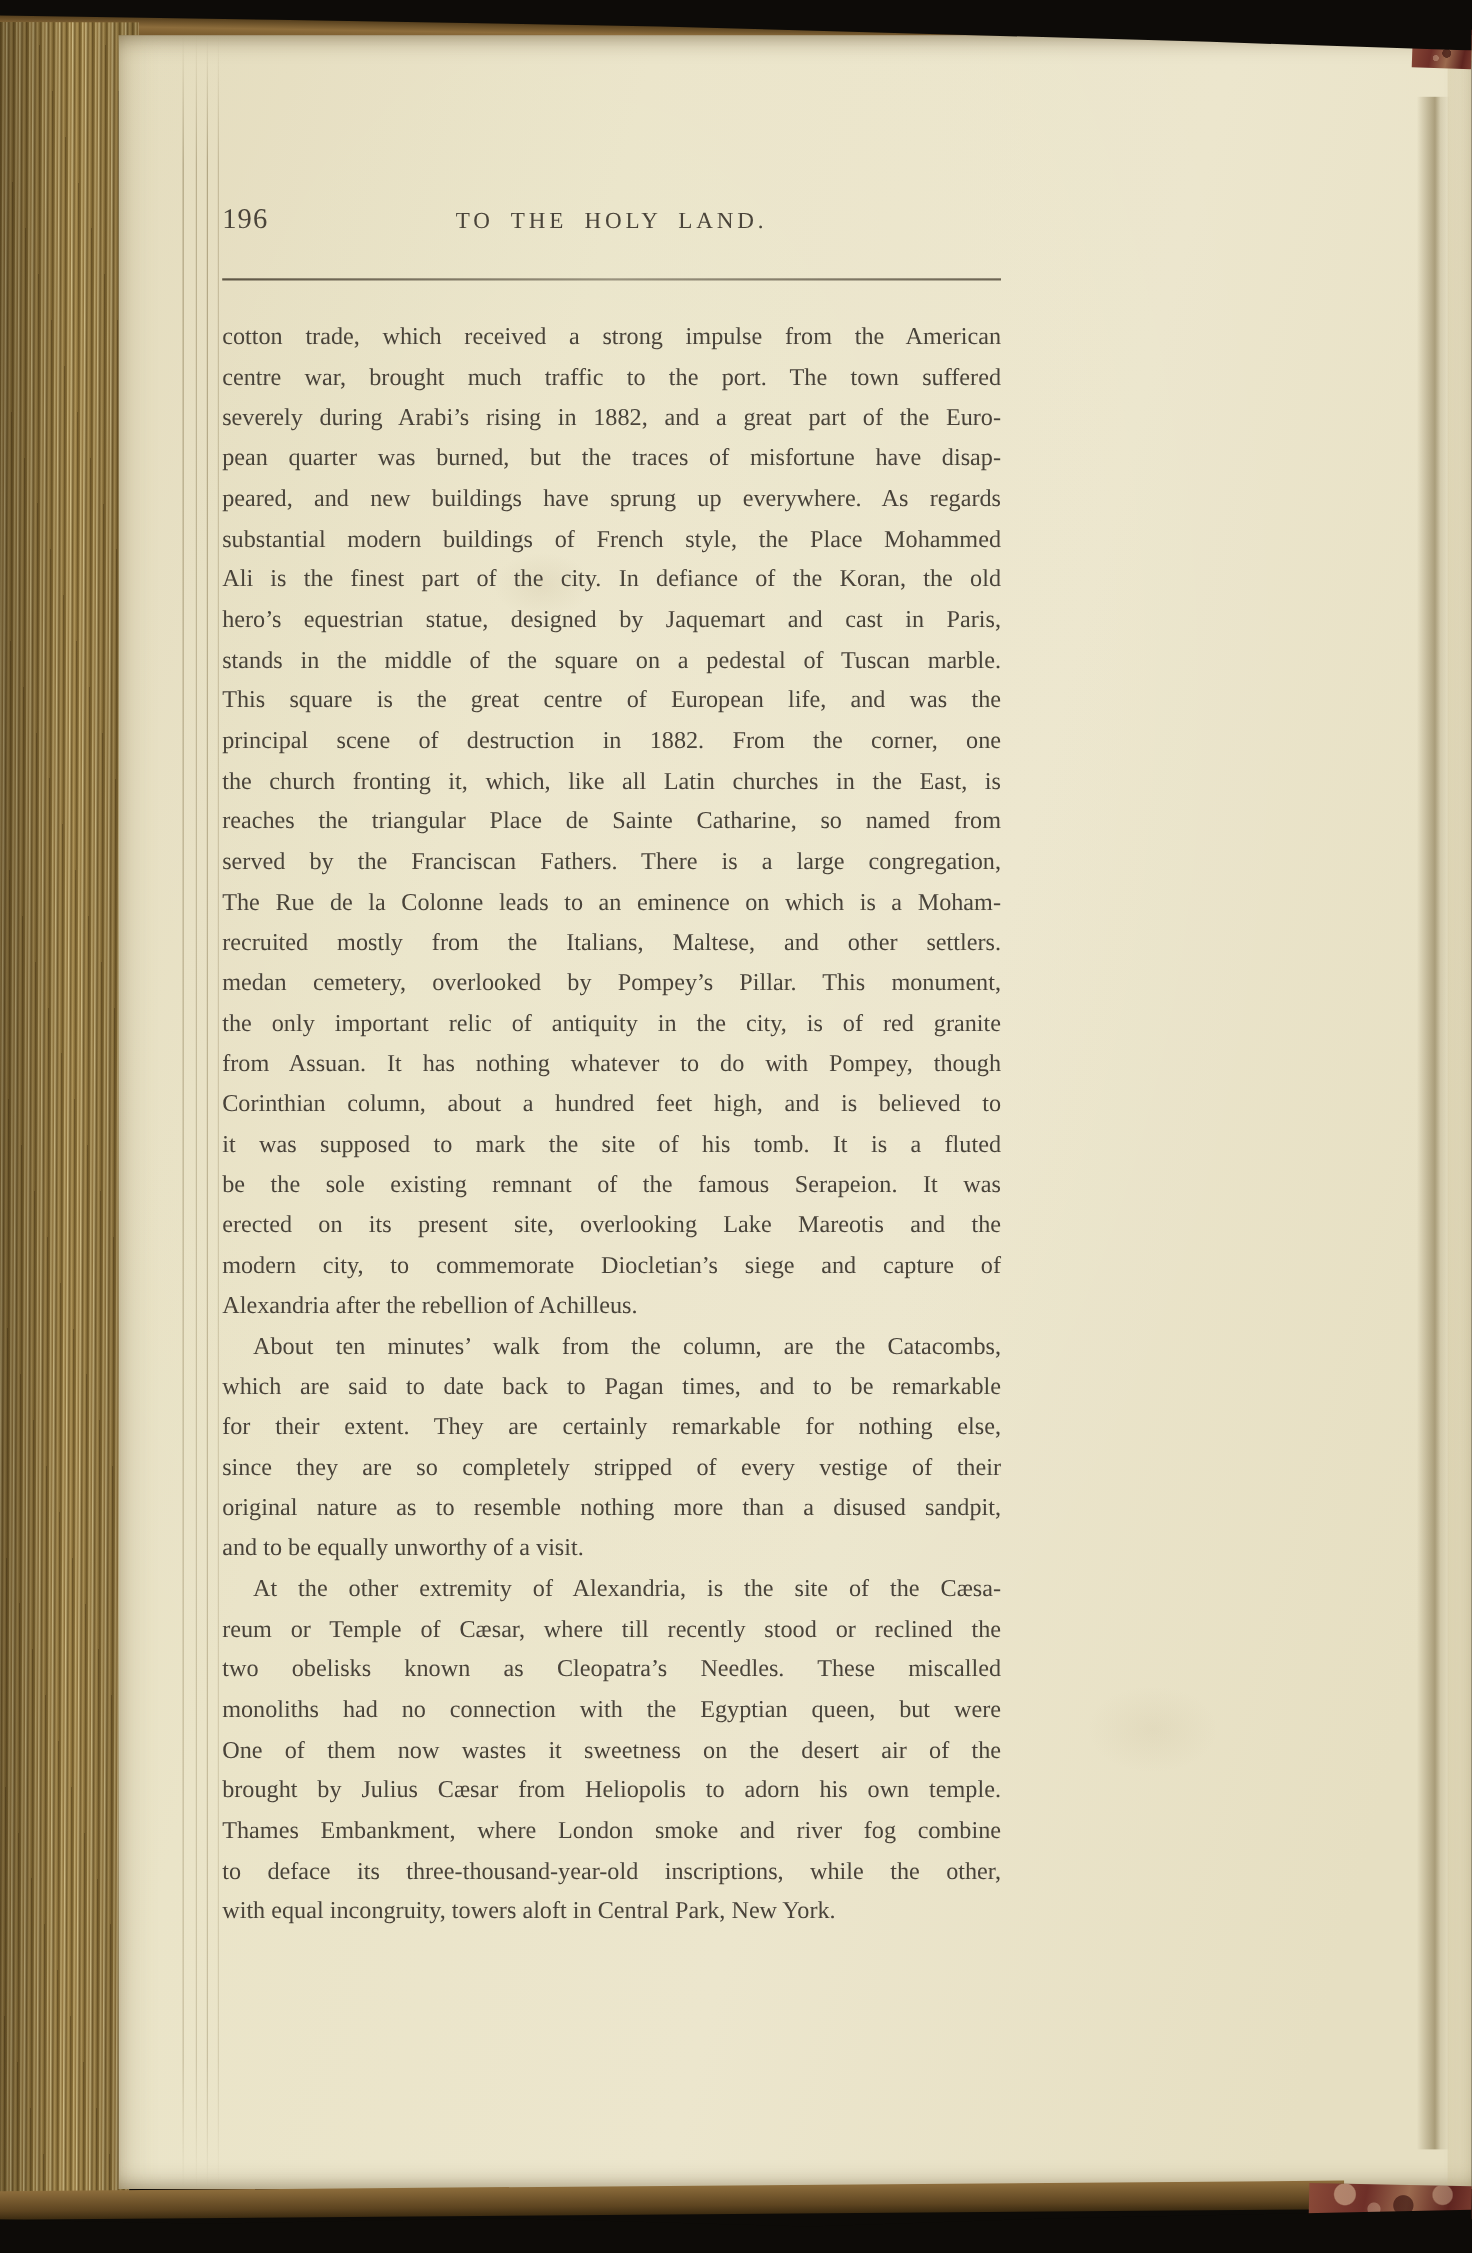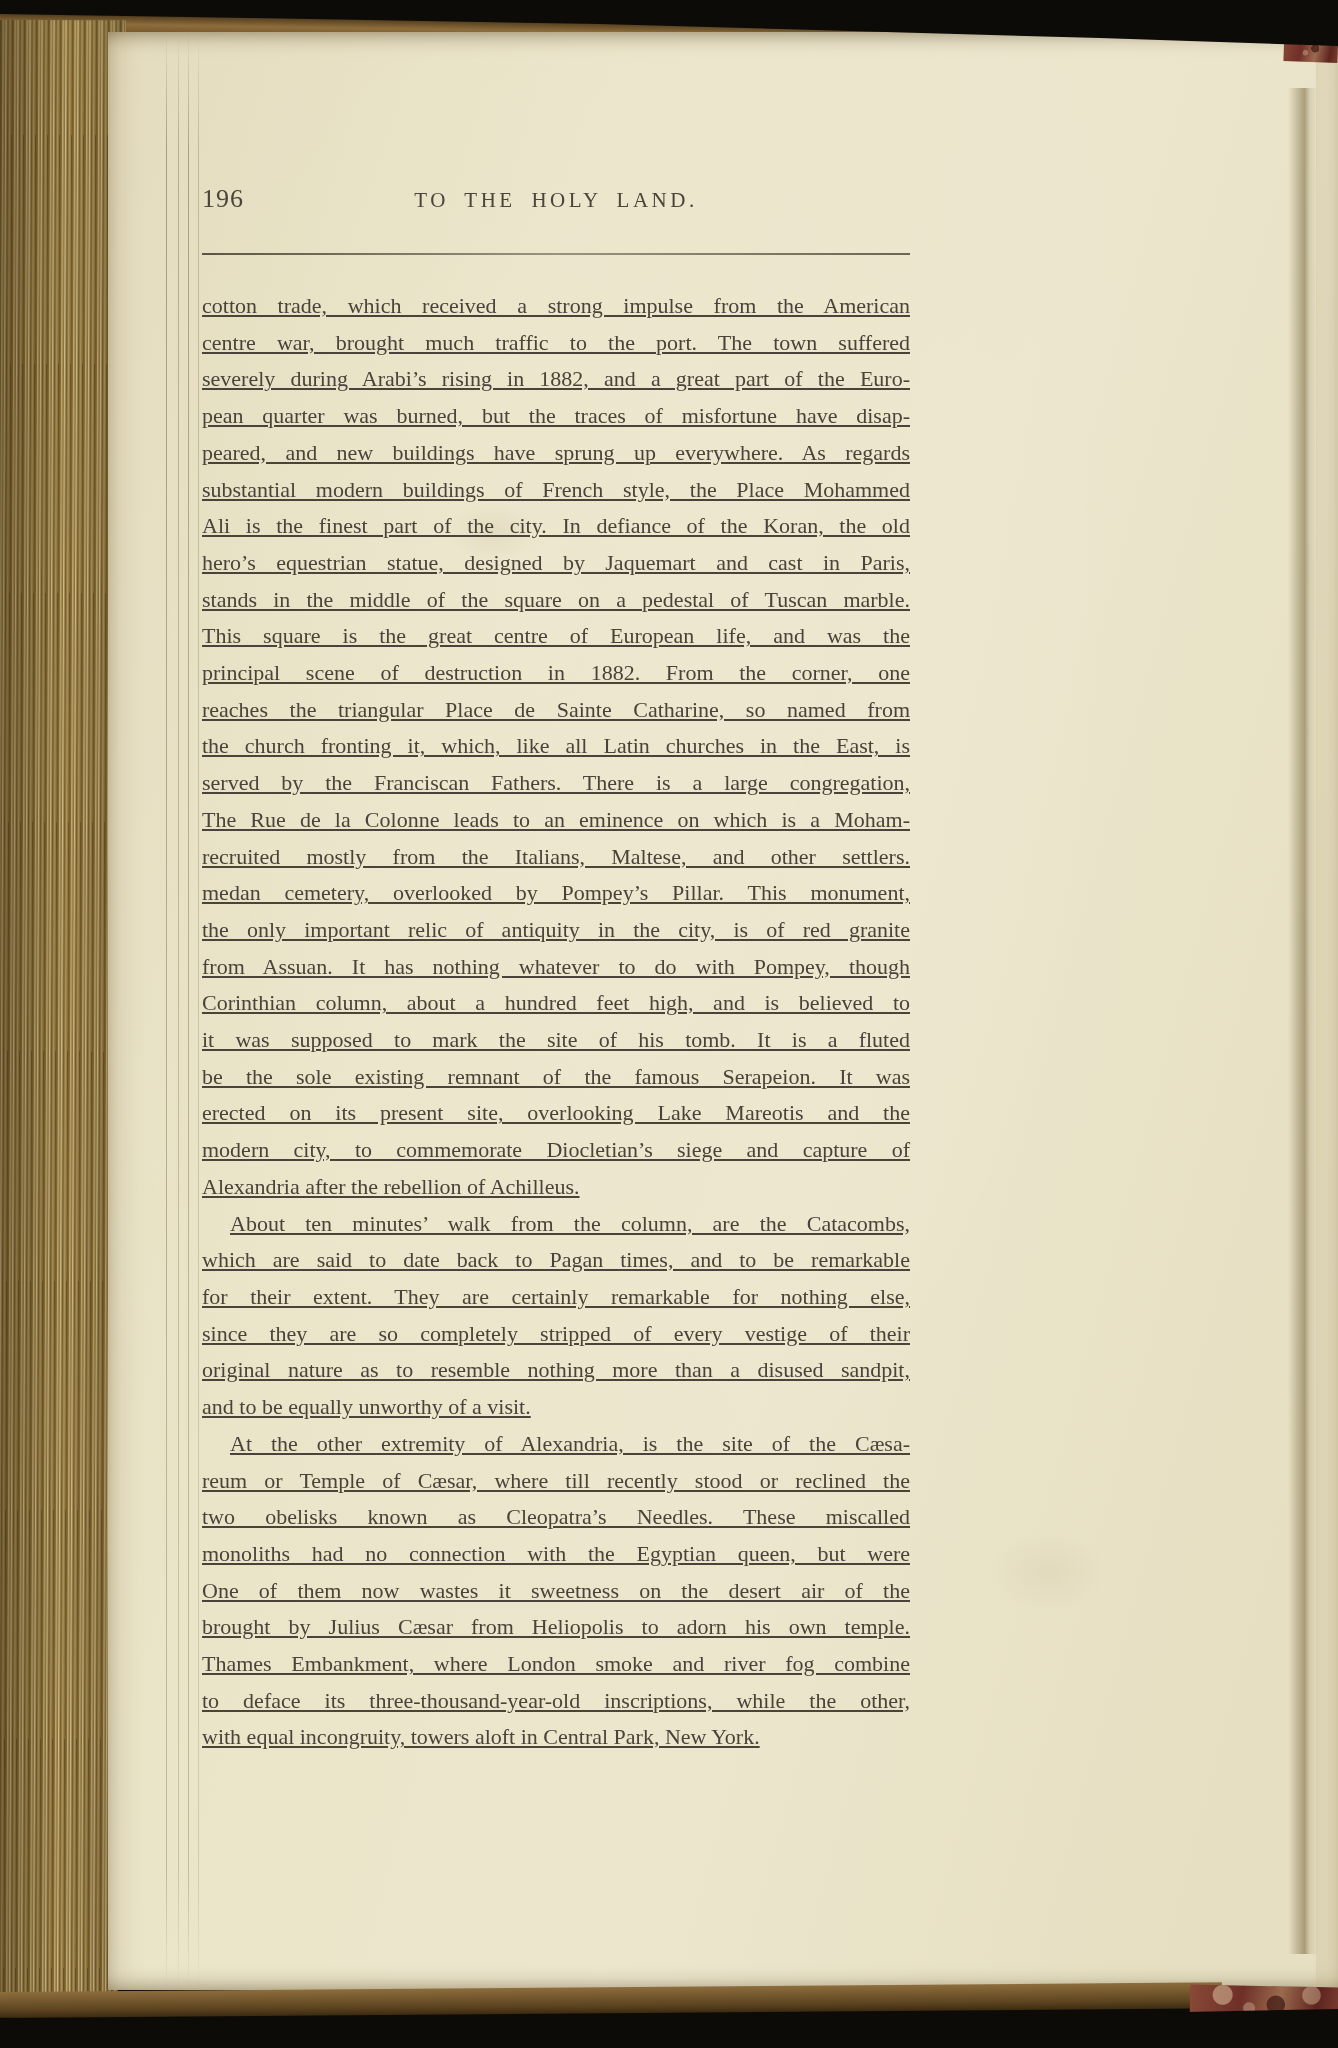--- a/index.html
+++ b/index.html
@@ -84,21 +84,20 @@
     font-size:21px;letter-spacing:3.5px;word-spacing:7px;color:#4a443a;
   }
   .rule{
     position:absolute;left:94px;top:221px;width:708px;height:1.5px;
     background:linear-gradient(90deg,rgba(86,78,62,0.95),rgba(86,78,62,0.55) 50%,rgba(86,78,62,0.85));
   }
   .body-text{
     position:absolute;left:94px;top:256px;width:708px;
     font-size:22px;line-height:36.7px;color:#49433a;
     text-rendering:optimizeLegibility;
-    text-decoration:underline;
   }
   .line{text-align:justify;text-align-last:justify;white-space:normal;}
   .line.last{text-align-last:left;}
   .line.indent{text-indent:28px;}
   .stain{position:absolute;border-radius:50%;pointer-events:none;}
   .stain.s1{left:340px;top:470px;width:90px;height:60px;background:radial-gradient(ellipse,rgba(150,130,85,0.10),transparent 70%);}
   .stain.s2{left:880px;top:1500px;width:120px;height:80px;background:radial-gradient(ellipse,rgba(150,130,85,0.08),transparent 70%);}
 </style>
 </head>
 <body>
@@ -128,22 +127,22 @@
           <div class="line">centre war, brought much traffic to the port. The town suffered</div>
           <div class="line">severely during Arabi’s rising in 1882, and a great part of the Euro-</div>
           <div class="line">pean quarter was burned, but the traces of misfortune have disap-</div>
           <div class="line">peared, and new buildings have sprung up everywhere. As regards</div>
           <div class="line">substantial modern buildings of French style, the Place Mohammed</div>
           <div class="line">Ali is the finest part of the city. In defiance of the Koran, the old</div>
           <div class="line">hero’s equestrian statue, designed by Jaquemart and cast in Paris,</div>
           <div class="line">stands in the middle of the square on a pedestal of Tuscan marble.</div>
           <div class="line">This square is the great centre of European life, and was the</div>
           <div class="line">principal scene of destruction in 1882. From the corner, one</div>
+          <div class="line">the church fronting it, which, like all Latin churches in the East, is</div>
           <div class="line">reaches the triangular Place de Sainte Catharine, so named from</div>
-          <div class="line">the church fronting it, which, like all Latin churches in the East, is</div>
           <div class="line">served by the Franciscan Fathers. There is a large congregation,</div>
           <div class="line">The Rue de la Colonne leads to an eminence on which is a Moham-</div>
           <div class="line">recruited mostly from the Italians, Maltese, and other settlers.</div>
           <div class="line">medan cemetery, overlooked by Pompey’s Pillar. This monument,</div>
           <div class="line">the only important relic of antiquity in the city, is of red granite</div>
           <div class="line">from Assuan. It has nothing whatever to do with Pompey, though</div>
           <div class="line">Corinthian column, about a hundred feet high, and is believed to</div>
           <div class="line">it was supposed to mark the site of his tomb. It is a fluted</div>
           <div class="line">be the sole existing remnant of the famous Serapeion. It was</div>
           <div class="line">erected on its present site, overlooking Lake Mareotis and the</div>

